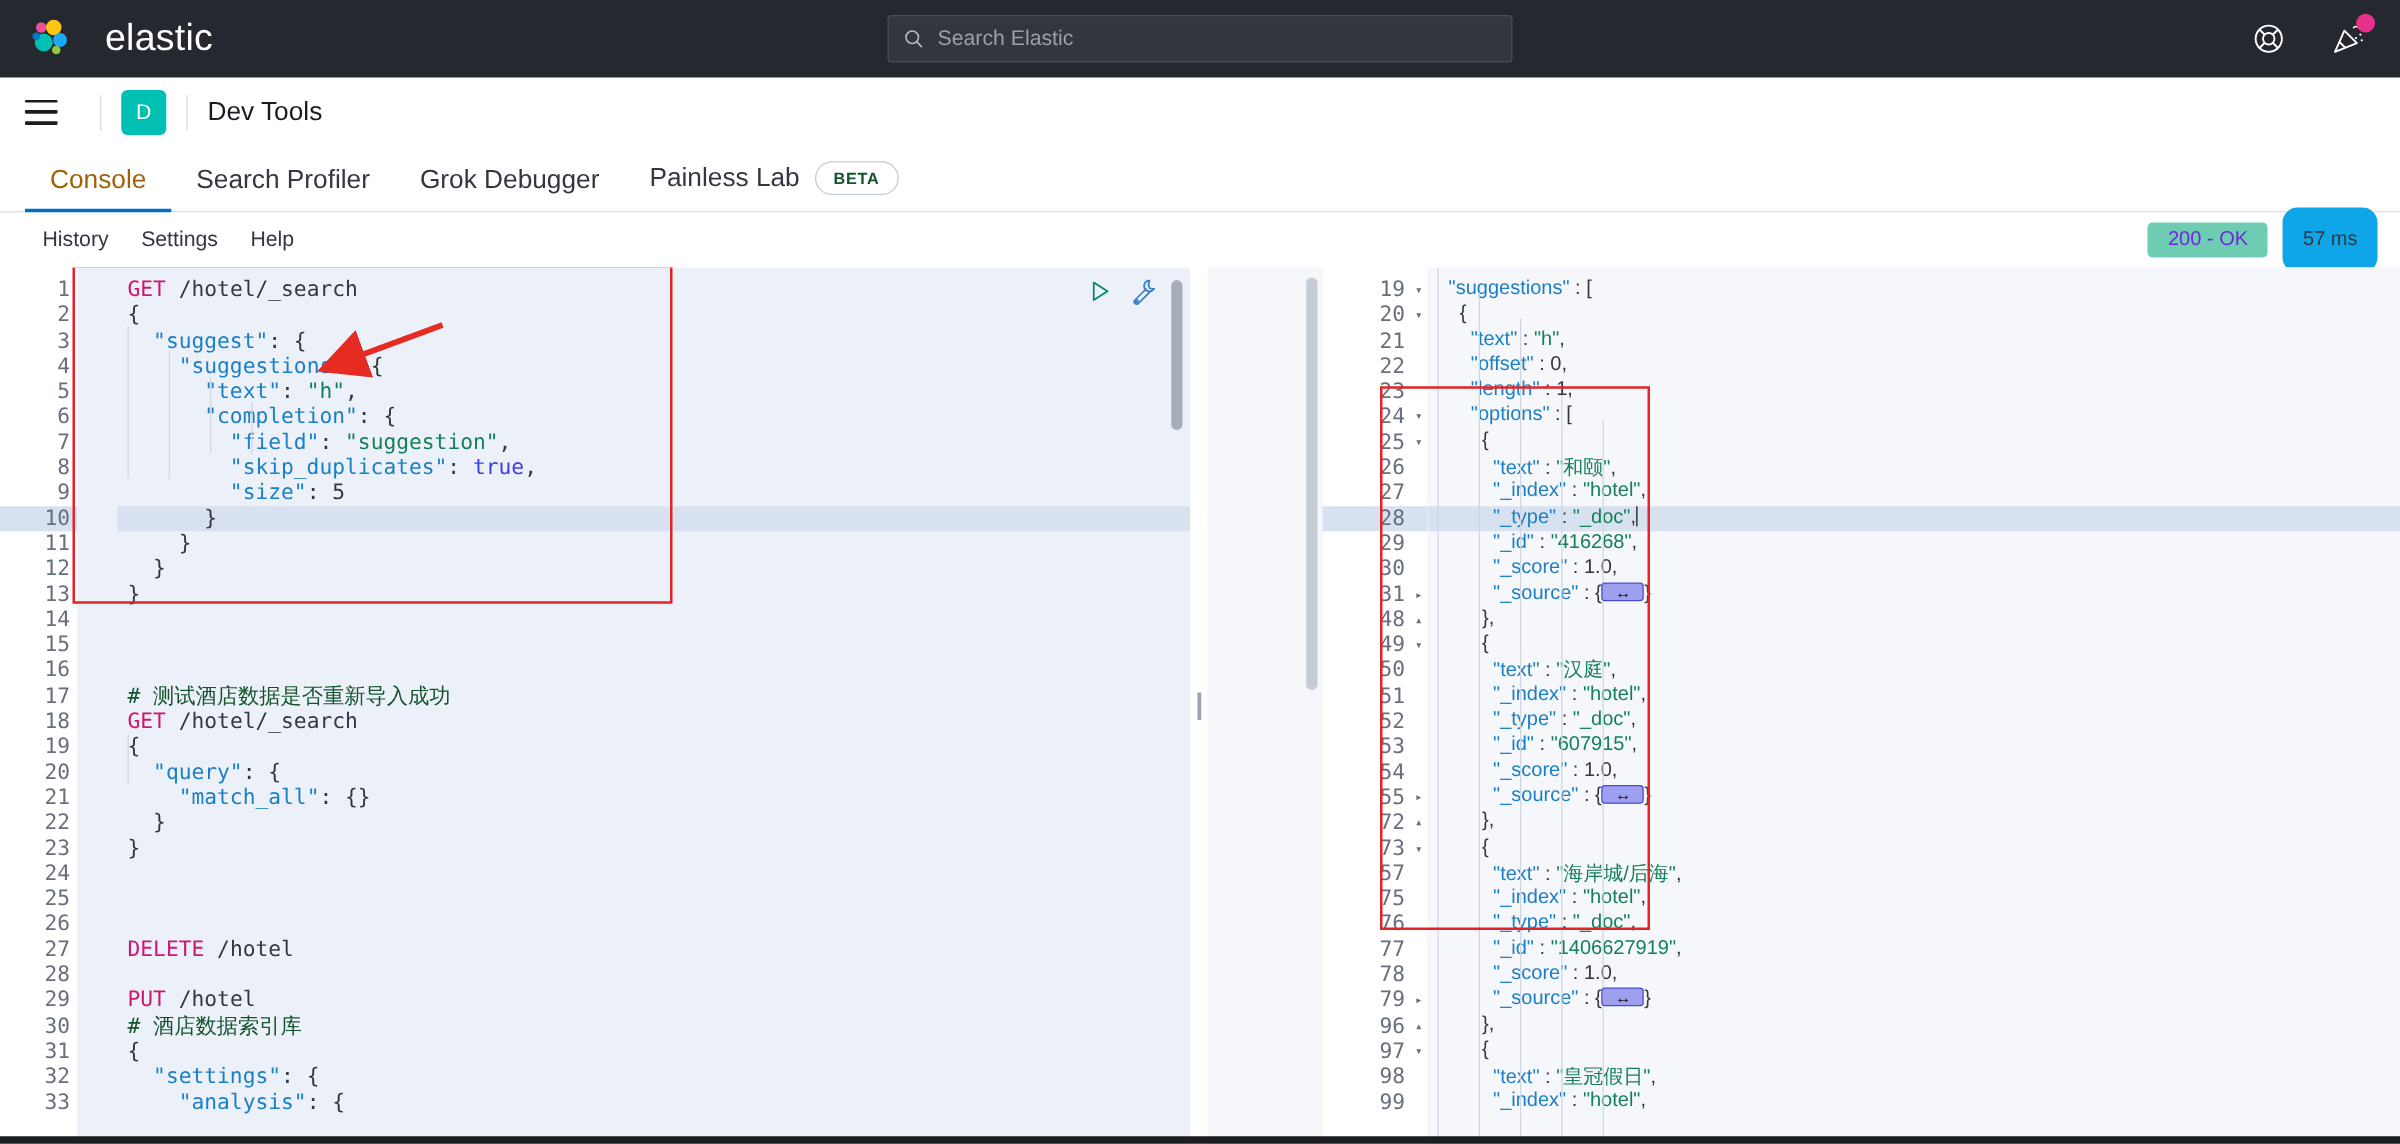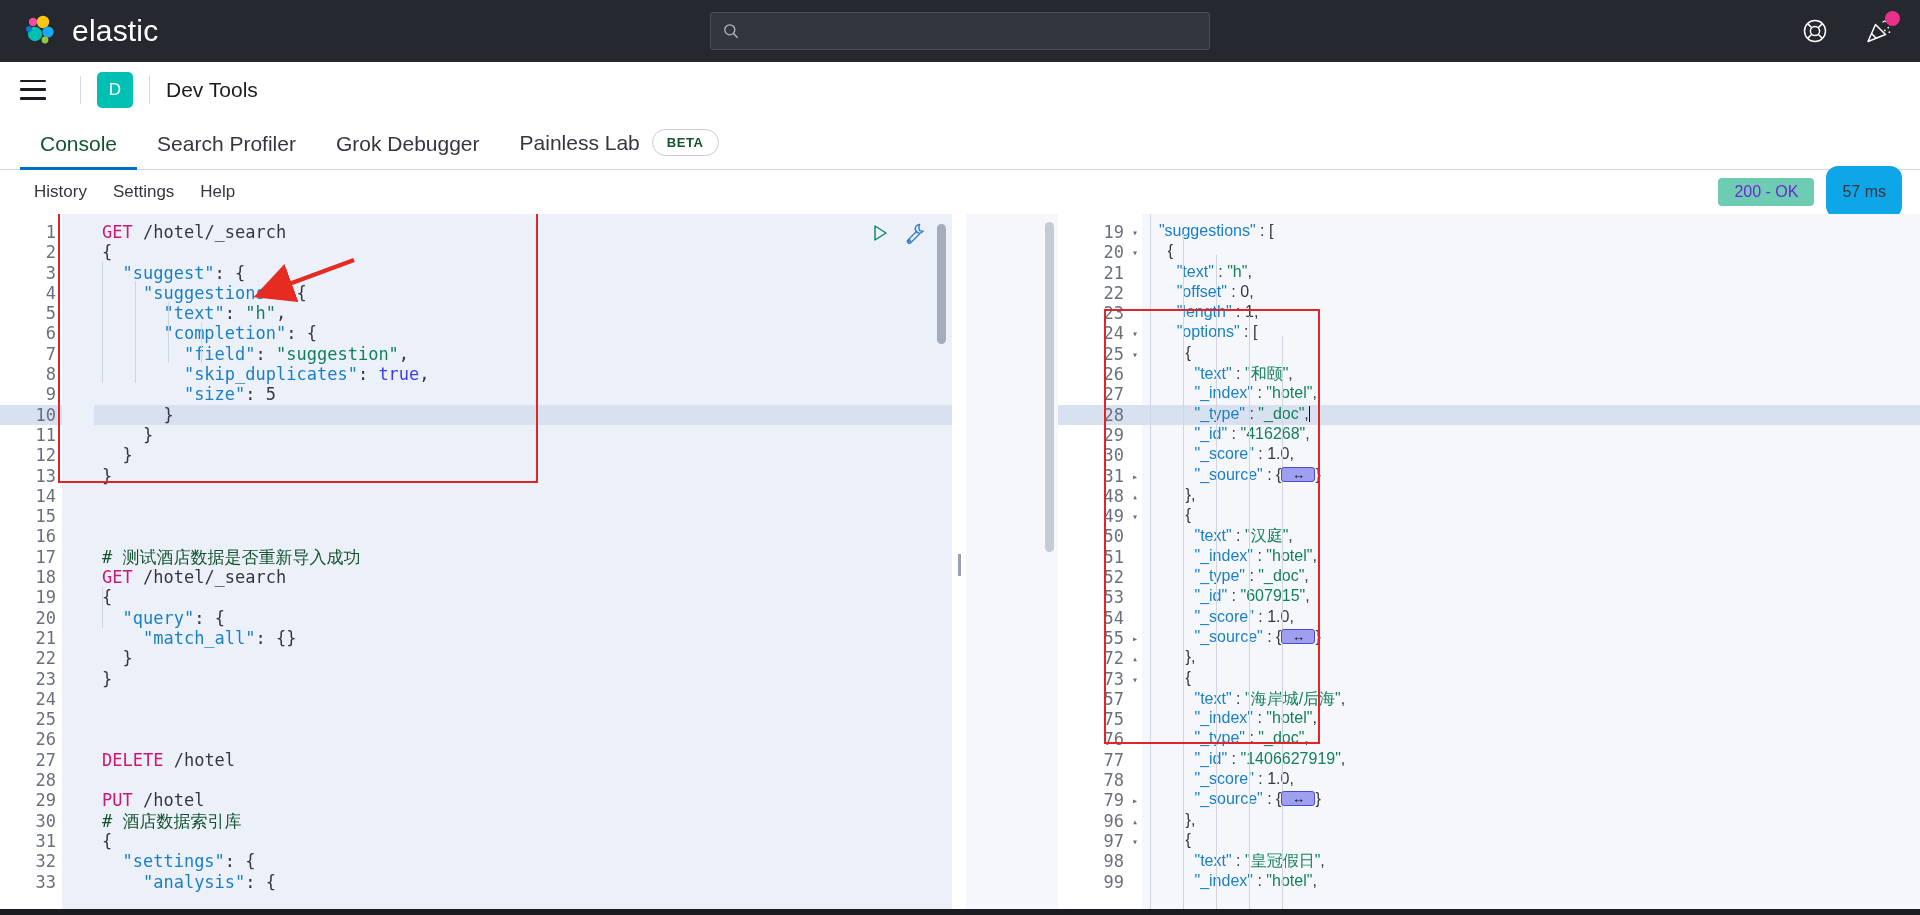--- a/index.html
+++ b/index.html
@@ -15,21 +15,21 @@
     height: 62px;
     background: #25282f;
     display: flex;
     align-items: center;
     padding: 0 24px;
     position: relative;
   }
   .brand { display: flex; align-items: center; gap: 14px; }
   .brand-mark { width: 34px; height: 34px; position: relative; }
   .brand-text {
-    color: #fff; font-size: 30px; letter-spacing: .2px; font-weight: 400;
+    color: #fff; font-size: 30px; letter-spacing: .2px; font-weight: 400; margin-left: 12px;
   }
   .header-search-wrap {
     position: absolute; left: 50%; transform: translateX(-50%);
     width: 500px;
   }
   .header-search {
     height: 38px;
     background: #32363e;
     border: 1px solid #4b5058;
     border-radius: 3px;
@@ -79,21 +79,21 @@
     height: 52px; display: flex; align-items: flex-end;
     padding: 0 20px; gap: 0;
     border-bottom: 1px solid #d3dae6;
     background: #fff;
   }
   .tab {
     position: relative; font-size: 21px; color: #343741;
     padding: 0 20px 13px 20px; cursor: pointer;
     display: flex; align-items: center; gap: 12px;
   }
-  .tab.active { color: #14532d; font-weight: 400; }
+  .tab.active { color: #a16207; font-weight: 400; }
   .tab.active::after {
     content: ""; position: absolute; left: 0; right: 0; bottom: -1px;
     height: 3px; background: #0071c2;
   }
   .beta-badge {
     border: 1px solid #c5ccd7; border-radius: 14px;
     font-size: 13px; font-weight: bold; letter-spacing: .6px;
     color: #14532d; padding: 5px 14px;
     background: #fff;
   }
@@ -265,20 +265,21 @@
   </div>
 
   <div class="header-search-wrap">
     <div class="header-search">
       <span class="mag">
         <svg width="16" height="16" viewBox="0 0 16 16" fill="none">
           <circle cx="6.8" cy="6.8" r="5" stroke="#b5bac2" stroke-width="1.3"></circle>
           <line x1="10.5" y1="10.5" x2="14.6" y2="14.8" stroke="#b5bac2" stroke-width="1.3"></line>
         </svg>
       </span>
+      <input type="text" value="" placeholder="Search Elastic" style="">
     </div>
   </div>
 
   <div class="header-right">
     <span class="hdr-icon">
       <svg width="30" height="30" viewBox="0 0 30 30" fill="none" stroke="#fff" stroke-width="1.5">
         <circle cx="15" cy="15" r="10.5"></circle>
         <circle cx="15" cy="15" r="4.6"></circle>
         <line x1="7.6" y1="7.6" x2="11.8" y2="11.8"></line>
         <line x1="18.2" y1="18.2" x2="22.4" y2="22.4"></line>

